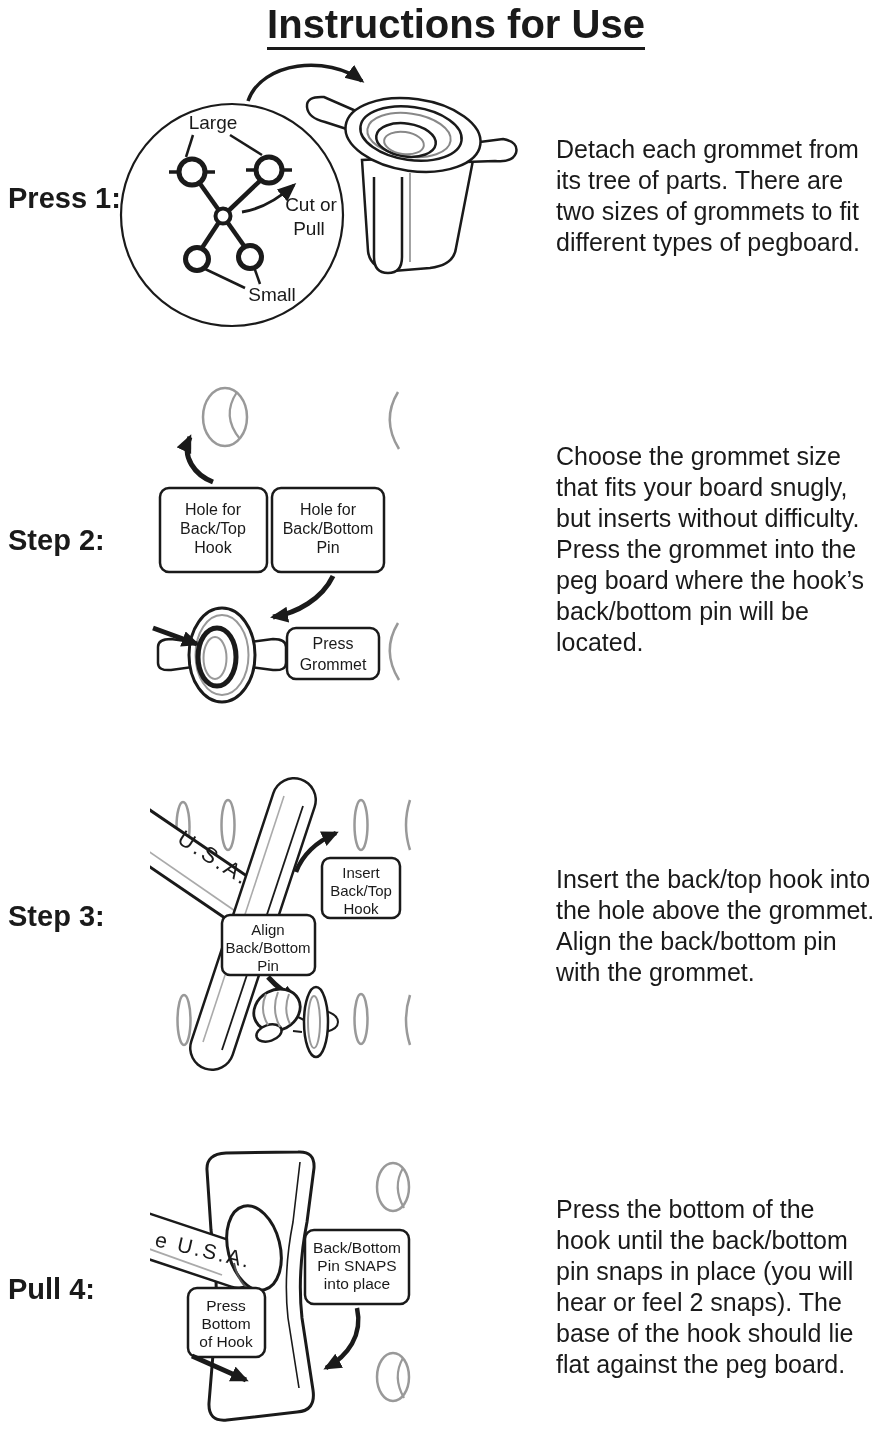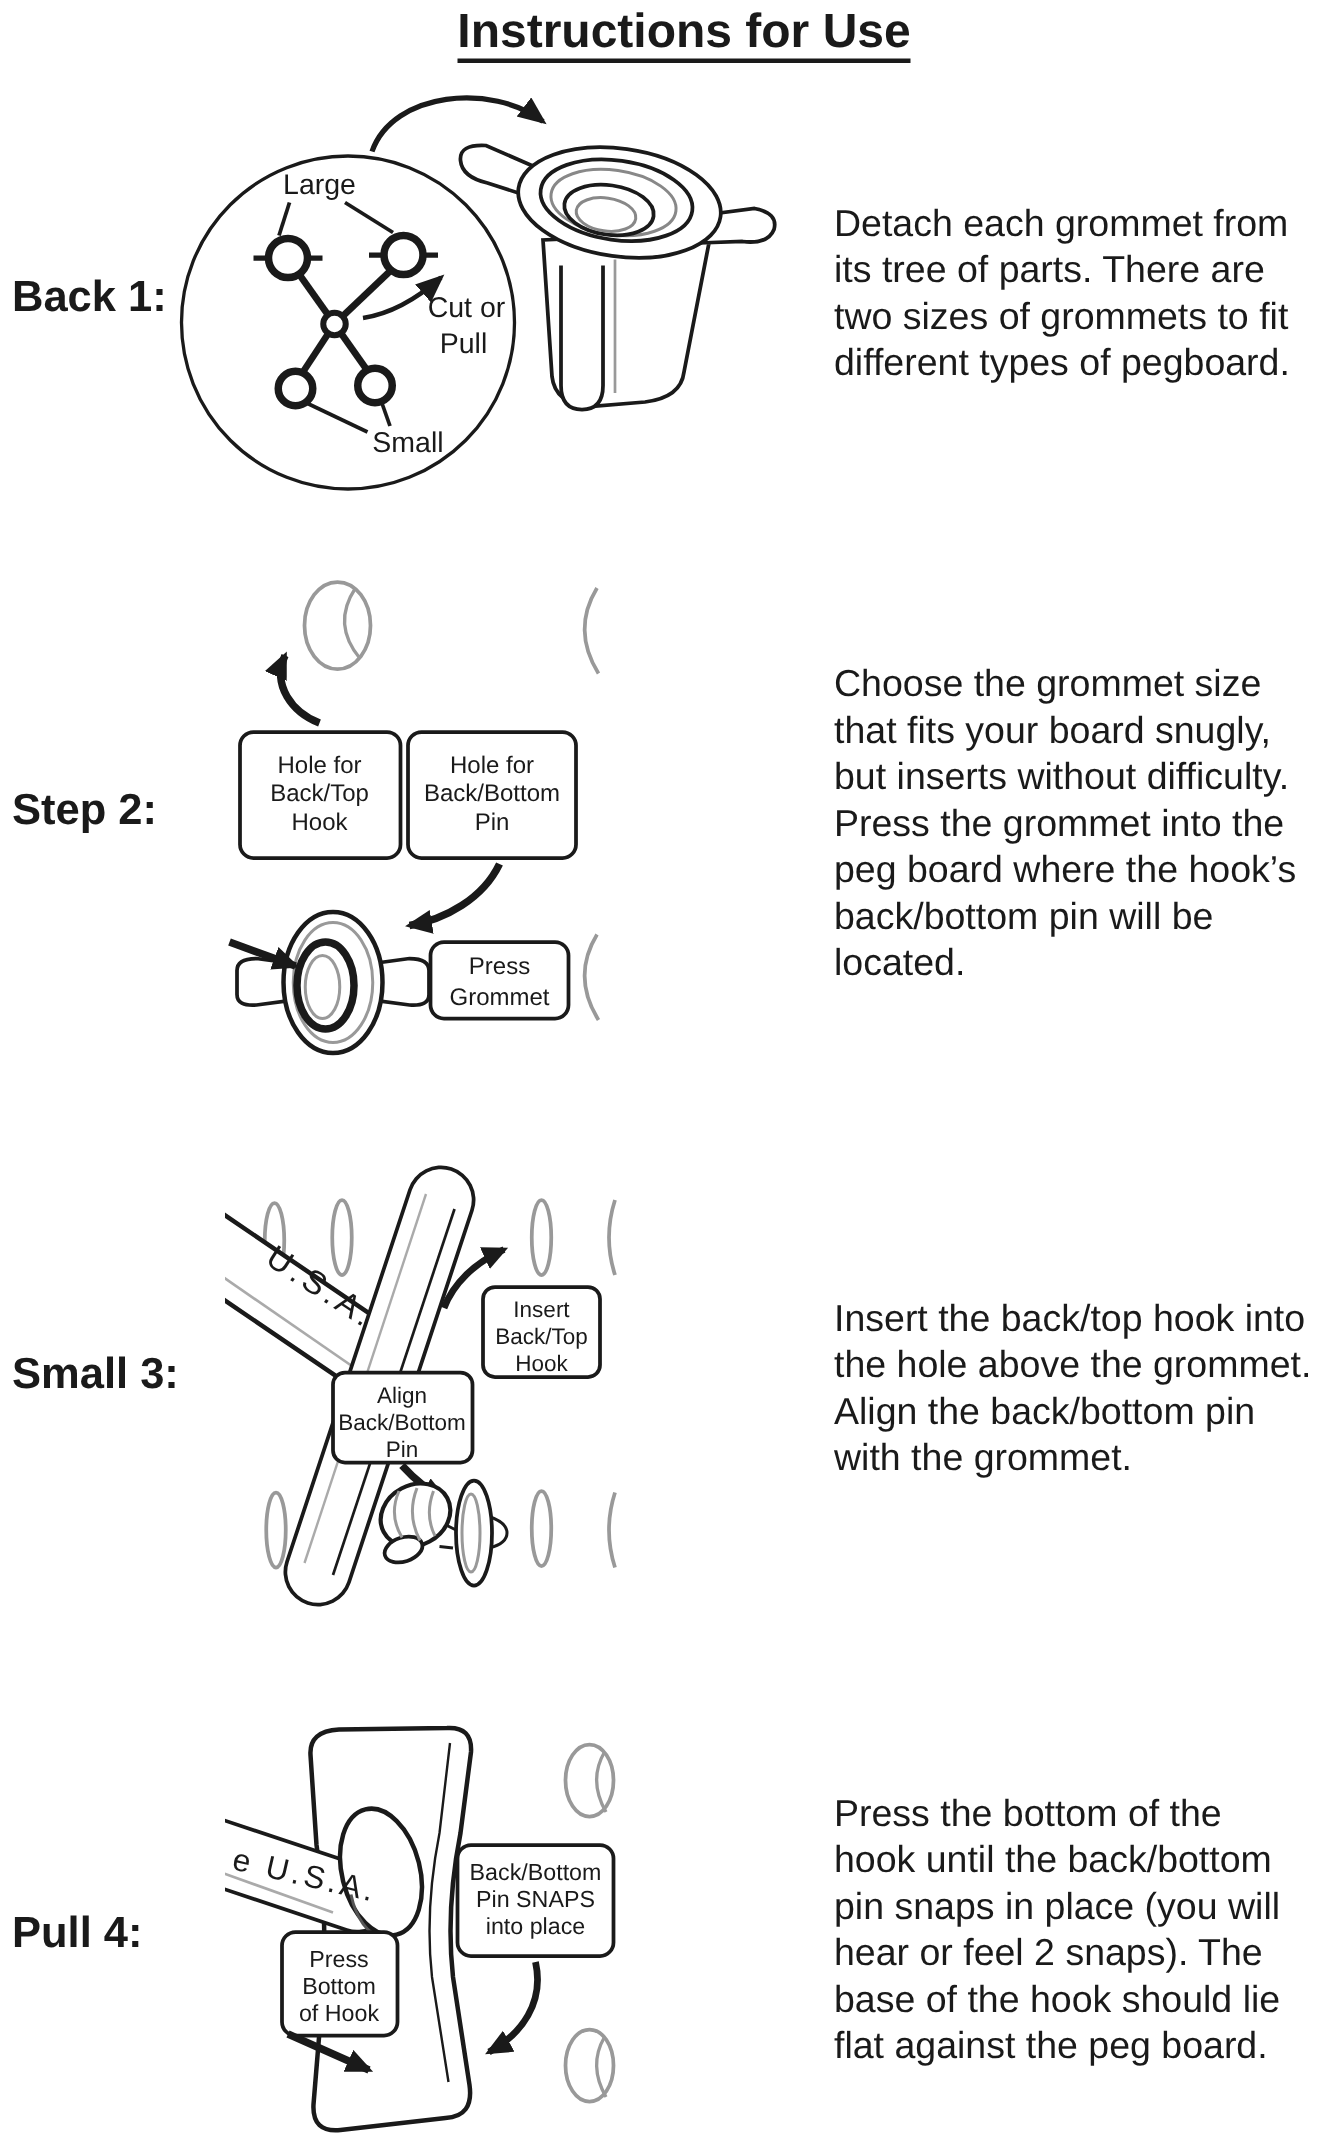--- a/index.html
+++ b/index.html
@@ -1,32 +1,32 @@
 <!DOCTYPE html>
 <html><head>
 <meta charset="utf-8">
 <style>
   html,body{margin:0;padding:0;background:#fff;}
   #page{position:relative;width:884px;height:1431px;background:#fff;overflow:hidden;
         font-family:"Liberation Sans",sans-serif;color:#1a1a1a;}
   .title{position:absolute;left:0;top:2px;width:884px;text-align:center;padding-left:28px;box-sizing:border-box;}
-  .title span{font-size:32px;font-weight:bold;border-bottom:3px solid #1a1a1a;padding-bottom:1px;}
+  .title span{font-size:40px;font-weight:bold;border-bottom:3px solid #1a1a1a;padding-bottom:1px;}
   .step-label{position:absolute;left:8px;font-size:29px;font-weight:bold;}
   .body-text{position:absolute;left:556px;width:340px;font-size:25px;line-height:31px;}
   svg text{font-family:"Liberation Sans",sans-serif;fill:#1a1a1a;}
   .figure{position:absolute;}
 </style>
 </head>
 <body>
 
 <div id="page">
 
   <div class="title"><span>Instructions for Use</span></div>
 
-  <div class="step-label" style="top:182px;">Back 1:</div>
+  <div class="step-label" style="top:182px;">Press 1:</div>
   <svg class="figure" style="left:110px;top:55px;" width="430" height="290" viewBox="0 0 430 290">
     <defs>
       <marker id="ah1" markerUnits="userSpaceOnUse" markerWidth="22" markerHeight="18" refX="16" refY="8" orient="auto">
         <path d="M0,0 L19,8 L0,16 Z" fill="#1a1a1a"></path>
       </marker>
     </defs>
 
     <path d="M 252,105 L 258,196 Q 260,214 283,216 L 320,213 Q 344,210 346,193 L 364,100 Z" fill="#fff" stroke="#1a1a1a" stroke-width="2.5"></path>
     <path d="M 264,122 L 264,202 Q 264,218 278,218 Q 292,218 292,202 L 292,122" fill="#fff" stroke="#1a1a1a" stroke-width="2.5"></path>
     <line x1="300" y1="118" x2="300" y2="207" stroke="#999" stroke-width="1.8"></line>
@@ -111,21 +111,21 @@
   <div class="body-text" style="top:441px;">
     <div>Choose the grommet size</div>
     <div>that fits your board snugly,</div>
     <div>but inserts without difficulty.</div>
     <div>Press the grommet into the</div>
     <div>peg board where the hook’s</div>
     <div>back/bottom pin will be</div>
     <div>located.</div>
   </div>
 
-  <div class="step-label" style="top:900px;">Small 3:</div>
+  <div class="step-label" style="top:900px;">Step 3:</div>
   <svg class="figure" style="left:150px;top:770px;" width="300" height="330" viewBox="0 0 300 330">
     <defs>
       <marker id="ah3" markerUnits="userSpaceOnUse" markerWidth="22" markerHeight="18" refX="14" refY="8" orient="auto">
         <path d="M0,0 L17,8 L0,16 Z" fill="#1a1a1a"></path>
       </marker>
     </defs>
 
     <ellipse cx="33" cy="57" rx="6.5" ry="25" fill="none" stroke="#999" stroke-width="2.5"></ellipse>
     <ellipse cx="78" cy="55" rx="6.5" ry="25" fill="none" stroke="#999" stroke-width="2.5"></ellipse>
     <ellipse cx="211" cy="55" rx="6.5" ry="25" fill="none" stroke="#999" stroke-width="2.5"></ellipse>

